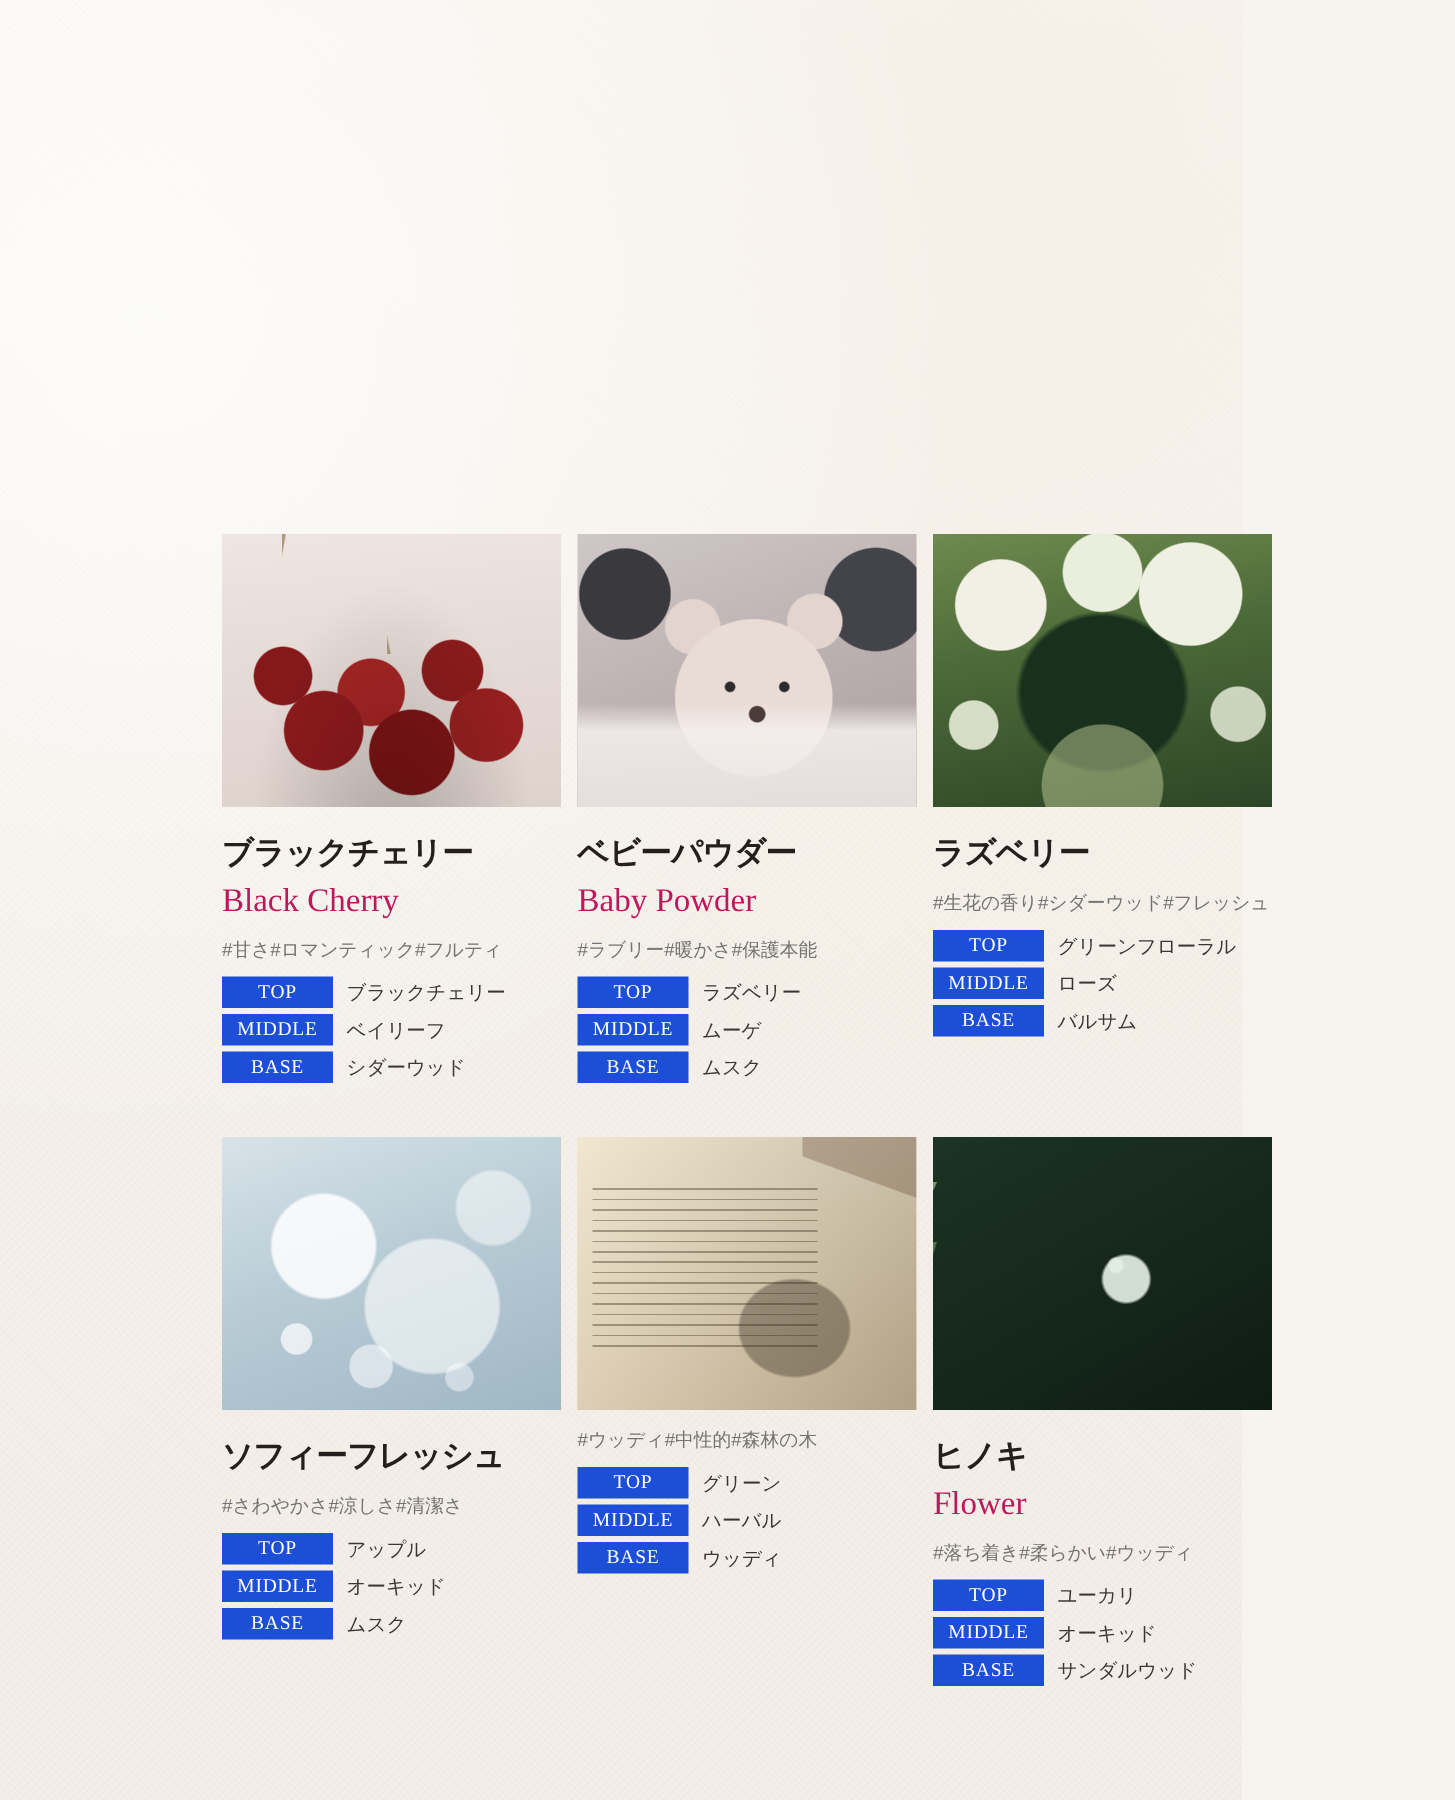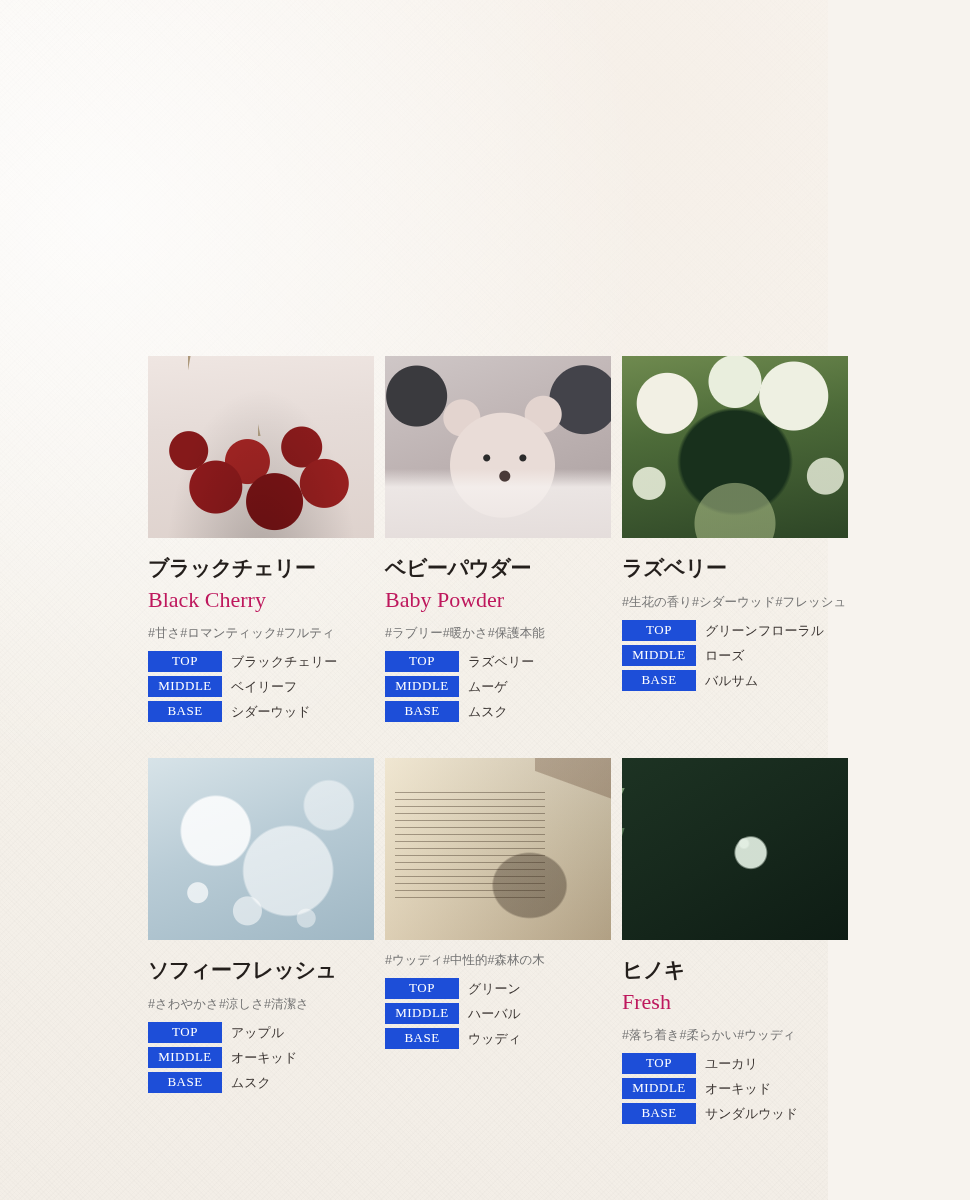--- a/index.html
+++ b/index.html
@@ -359,21 +359,21 @@
           <div class="note">
             <span class="note-label">BASE</span>
             <span class="note-value">ウッディ</span>
           </div>
         </div>
       </div>
 
       <div class="card">
         <div class="thumb img-hinoki"></div>
         <div class="name-jp">ヒノキ</div>
-        <div class="name-en">Fresh</div>
+        <div class="name-en">Flower</div>
         <div class="tags">#落ち着き#柔らかい#ウッディ</div>
         <div class="notes">
           <div class="note">
             <span class="note-label">TOP</span>
             <span class="note-value">ユーカリ</span>
           </div>
           <div class="note">
             <span class="note-label">MIDDLE</span>
             <span class="note-value">オーキッド</span>
           </div>

